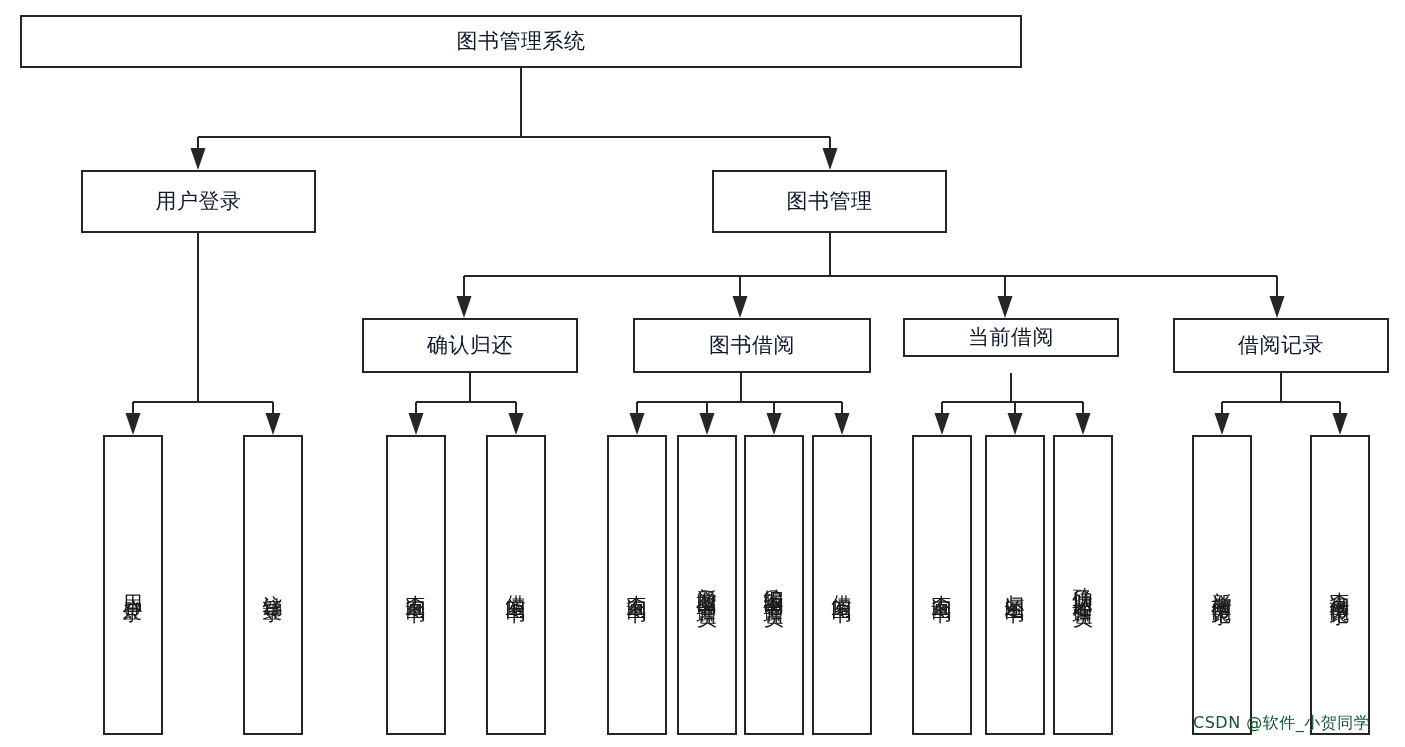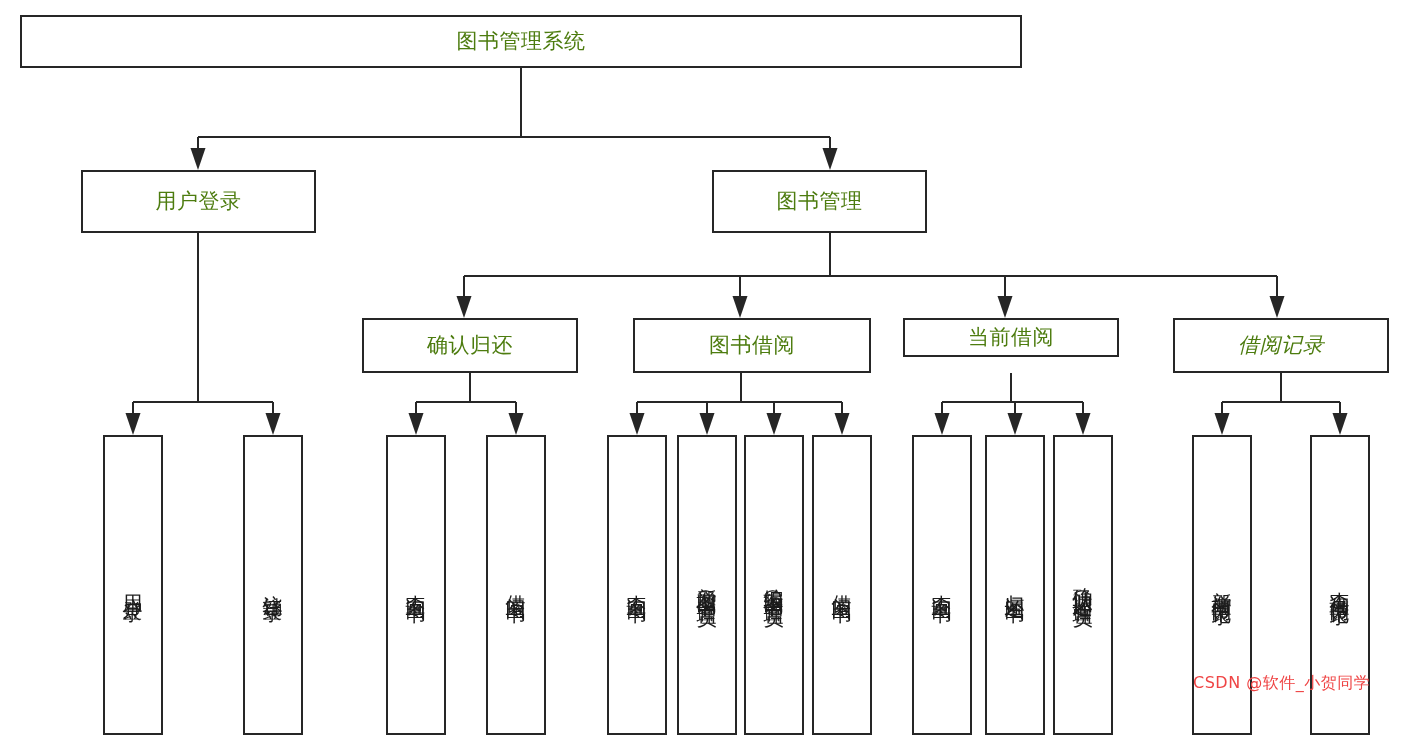--- a/index.html
+++ b/index.html
@@ -31,21 +31,21 @@
     box-sizing: border-box;
     border: 2.5px solid #262626;
     background: #ffffff;
     display: flex;
     align-items: center;
     justify-content: center;
     overflow: hidden;
   }
   .node-label-h {
     font-size: 21px;
-    color: #4d7c0f;
+    color: #0f172a;
     line-height: 1.1;
     letter-spacing: 0.5px;
     white-space: nowrap;
   }
   .node-label-v {
     font-size: 20px;
     color: #1b1b1b;
     writing-mode: vertical-rl;
     text-orientation: upright;
     letter-spacing: 3px;
@@ -121,33 +121,33 @@
       <polygon points="1332.5,413 1347.5,413 1340,435" fill="#262626"></polygon>
     </svg>
 
   <div id="node-layer">
       <div class="node-box" style="left: 20px; top: 15px; width: 1002px; height: 53px;">
         <span class="node-label-h">图书管理系统</span>
       </div>
       <div class="node-box" style="left: 81px; top: 170px; width: 235px; height: 63px;">
         <span class="node-label-h">用户登录</span>
       </div>
-      <div class="node-box" style="left: 712px; top: 170px; width: 215px; height: 63px;">
+      <div class="node-box" style="left: 712px; top: 170px; width: 235px; height: 63px;">
         <span class="node-label-h">图书管理</span>
       </div>
       <div class="node-box" style="left: 362px; top: 318px; width: 216px; height: 55px;">
         <span class="node-label-h">确认归还</span>
       </div>
       <div class="node-box" style="left: 633px; top: 318px; width: 238px; height: 55px;">
         <span class="node-label-h">图书借阅</span>
       </div>
       <div class="node-box" style="left: 903px; top: 318px; width: 216px; height: 39px;">
         <span class="node-label-h">当前借阅</span>
       </div>
-      <div class="node-box" style="left: 1173px; top: 318px; width: 216px; height: 55px; font-style: italic;">
+      <div class="node-box" style="left: 1173px; top: 318px; width: 216px; height: 55px;">
         <span class="node-label-h">借阅记录</span>
       </div>
       <div class="node-box" style="left: 103px; top: 435px; width: 60px; height: 300px;">
         <span class="node-label-v">用户登录</span>
       </div>
       <div class="node-box" style="left: 243px; top: 435px; width: 60px; height: 300px;">
         <span class="node-label-v">注销登录</span>
       </div>
       <div class="node-box" style="left: 386px; top: 435px; width: 60px; height: 300px;">
         <span class="node-label-v">查询图书</span>
@@ -177,15 +177,15 @@
         <span class="node-label-v">确认归还（管理员）</span>
       </div>
       <div class="node-box" style="left: 1192px; top: 435px; width: 60px; height: 300px;">
         <span class="node-label-v">新增借阅记录</span>
       </div>
       <div class="node-box" style="left: 1310px; top: 435px; width: 60px; height: 300px;">
         <span class="node-label-v">查询借阅记录</span>
       </div>
     </div>
 
-  <div class="watermark" style="left: 1193px; top: 673px; color: #ef4444;">CSDN @软件_小贺同学</div>
+  <div class="watermark" style="left: 1193px; top: 713px; color: #14532d;">CSDN @软件_小贺同学</div>
 
 </div>
 
 </body></html>

